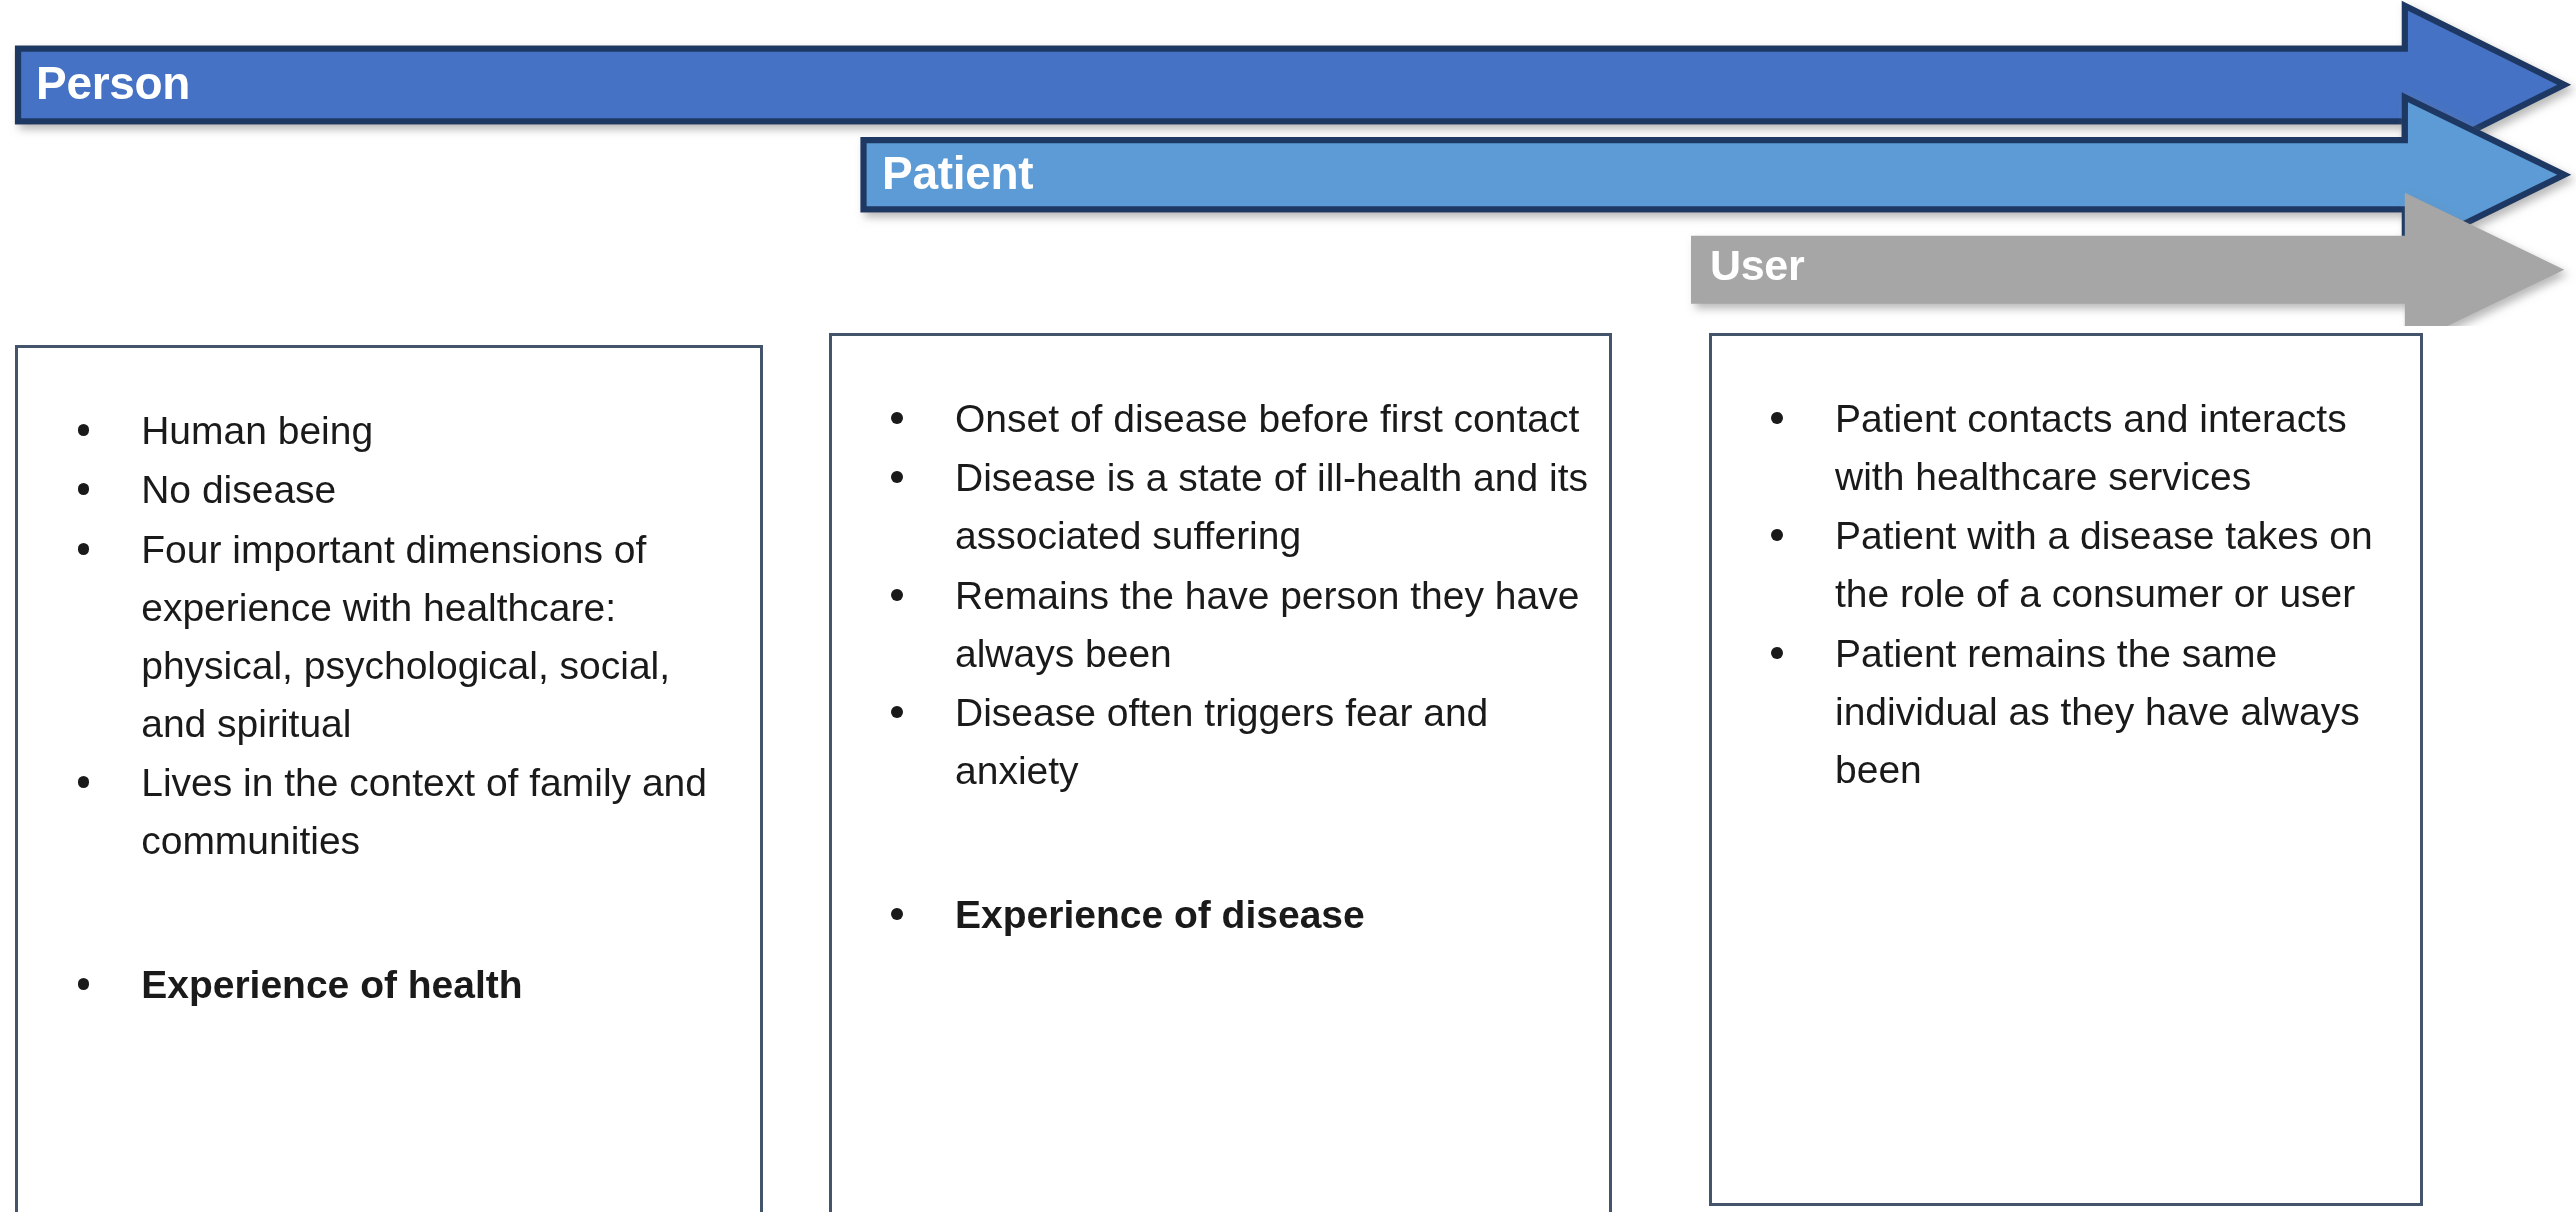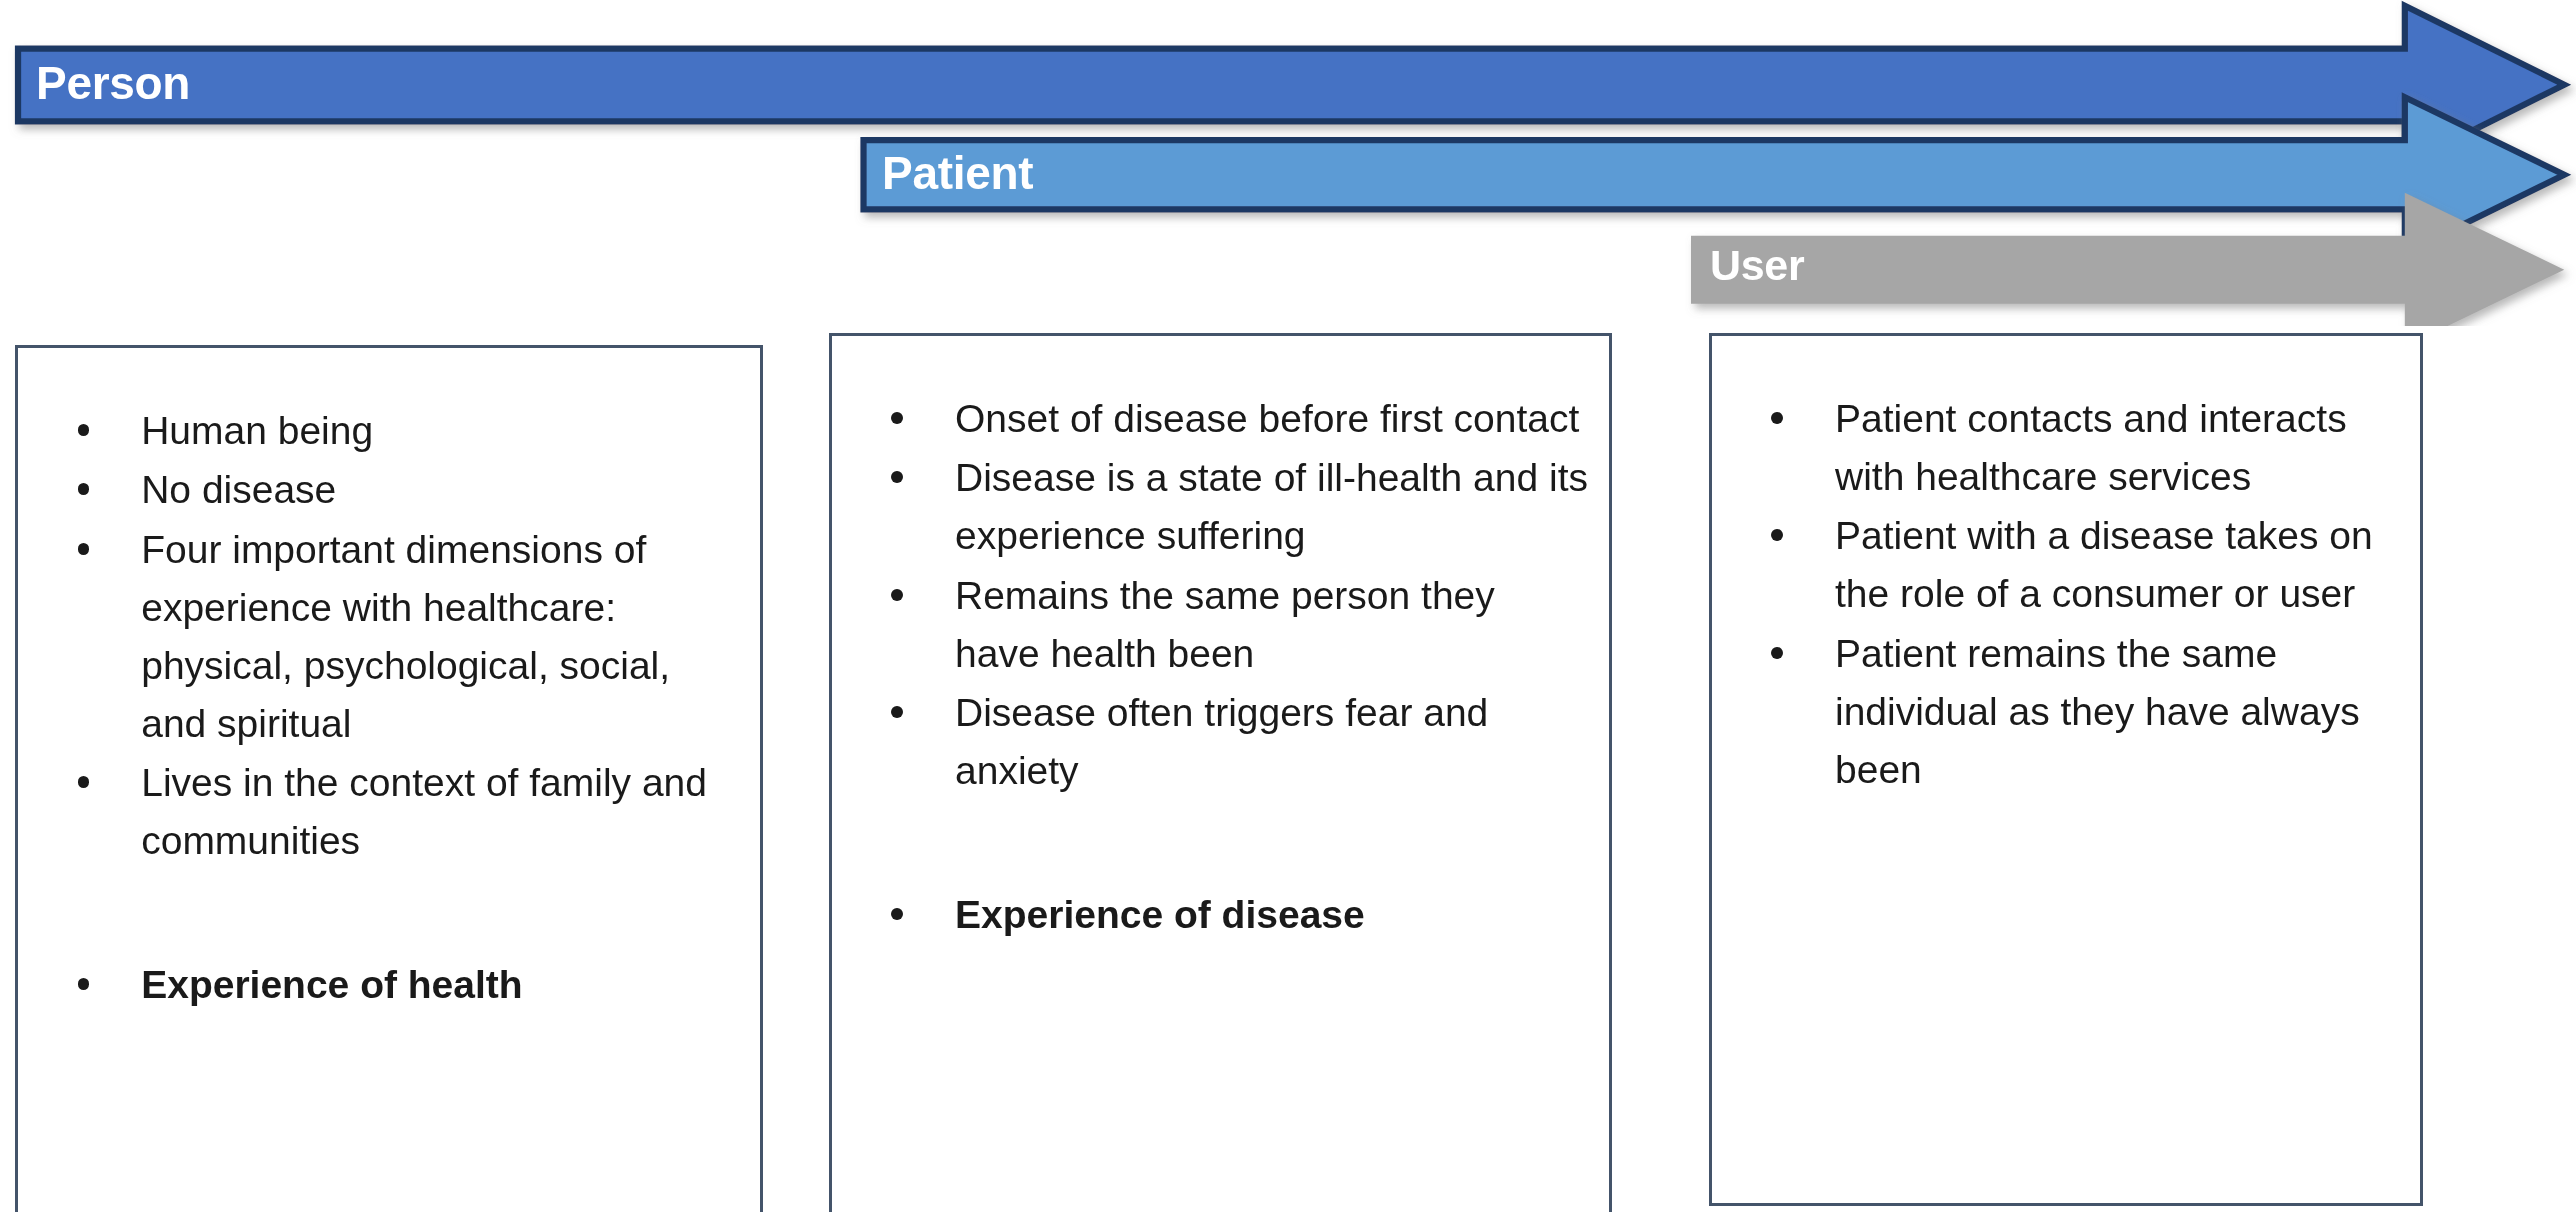--- a/index.html
+++ b/index.html
@@ -106,25 +106,25 @@
 </div>
 
 <div class="panel" id="panel-patient">
   <ul class="bullets">
     <li>
       <span class="dot"></span>
       <span>Onset of disease before first contact</span>
     </li>
     <li>
       <span class="dot"></span>
-      <span>Disease is a state of ill-health and its experience suffering</span>
+      <span>Disease is a state of ill-health and its associated suffering</span>
     </li>
     <li>
       <span class="dot"></span>
-      <span>Remains the same person they have health been</span>
+      <span>Remains the have person they have always been</span>
     </li>
     <li>
       <span class="dot"></span>
       <span>Disease often triggers fear and anxiety</span>
     </li>
     <li class="spacer">
       
       <span></span>
     </li>
     <li class="bold">

